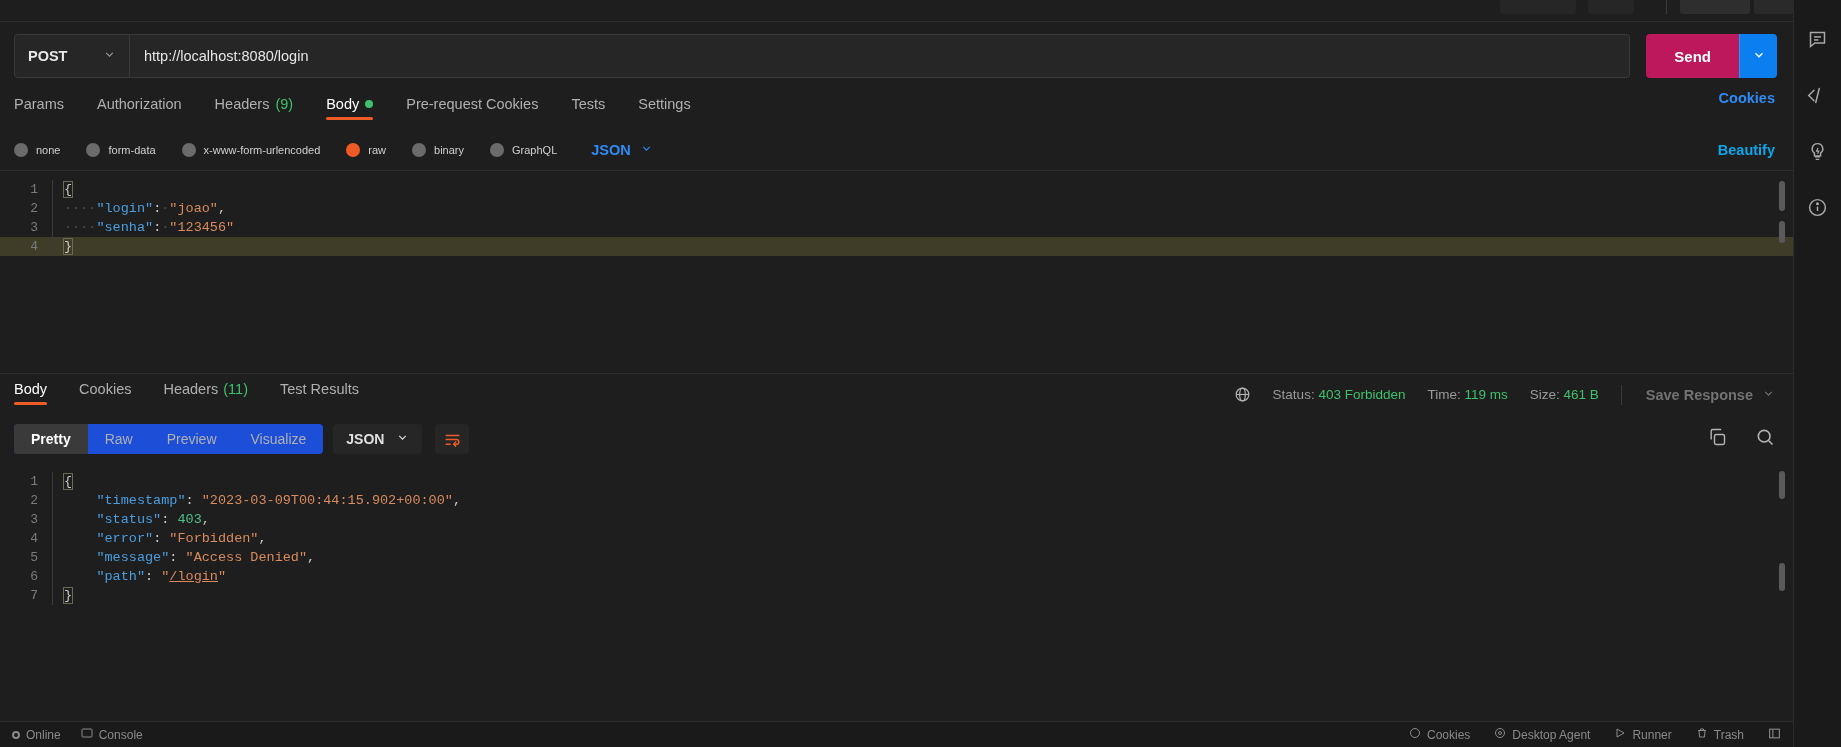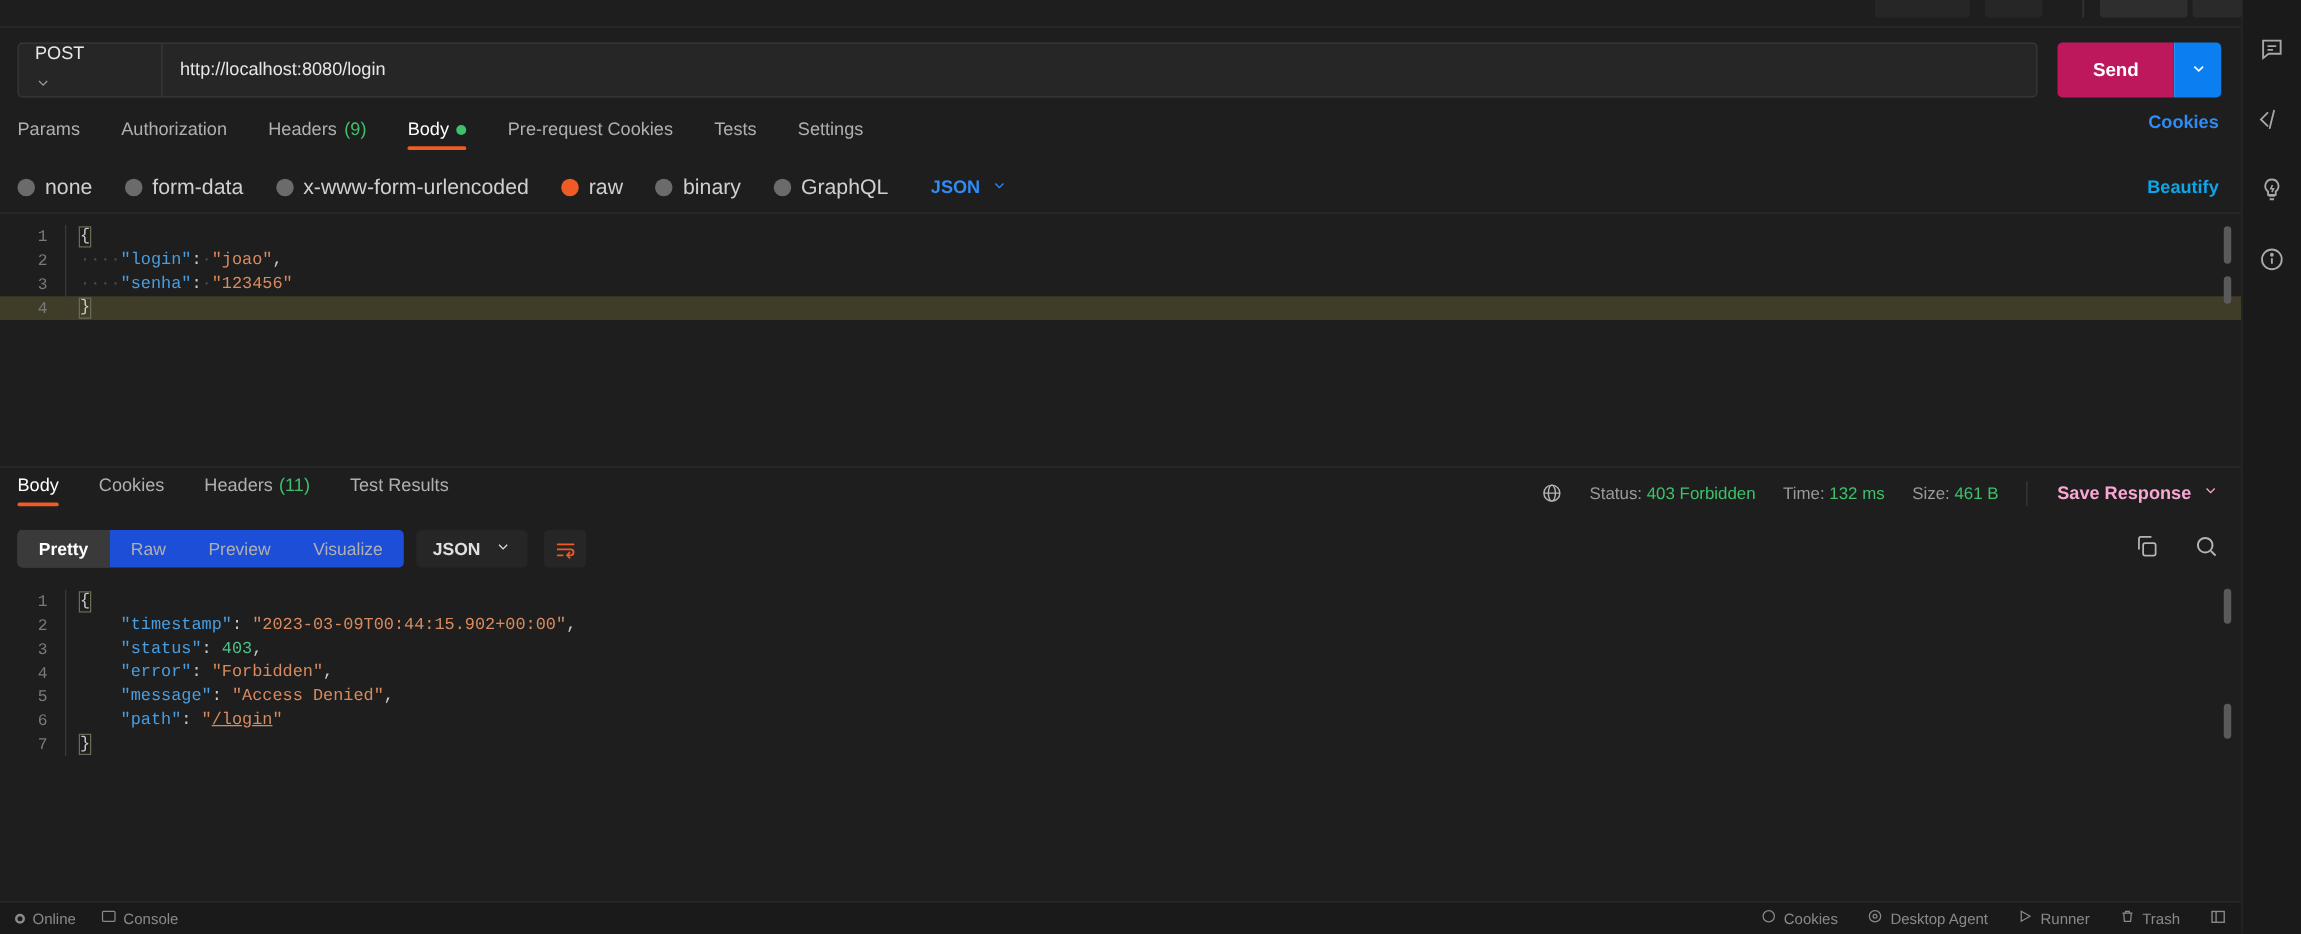--- a/index.html
+++ b/index.html
@@ -31,23 +31,23 @@
   .tg-sep { position:absolute; left:1666px; top:-6px; width:1px; height:20px; background:#3a3a3a; }
 
   
   .urlrow { display: flex; align-items: center; padding: 10px 16px 10px 14px; gap: 0; height: 68px; }
   .method-url {
     flex: 1; display: flex; align-items: stretch; height: 44px;
     border: 1px solid #3a3a3a; border-radius: 4px; background: #262626;
     overflow: hidden;
   }
   .method {
-    display: flex; justify-content: space-between;
-    width: 115px; padding: 0 13px; color: #e8e8e8; font-size: 14.5px; font-weight: 400;
-    border-right: 1px solid #3a3a3a; cursor: pointer; flex-direction: column;
+    display: flex; align-items: center; justify-content: space-between;
+    width: 115px; padding: 0 13px; color: #e8e8e8; font-size: 14.5px; font-weight: 700;
+    border-right: 1px solid #3a3a3a; cursor: pointer;
   }
   .method .chev { color: #9a9a9a; }
   .urlinput {
     flex: 1; background: transparent; border: none; outline: none;
     color: #e6e6e6; font-size: 14.5px; padding: 0 14px;
     font-family: "Liberation Sans", sans-serif;
   }
   .sendwrap { display: flex; margin-left: 16px; height: 44px; }
   .send {
     background: #be185d; color: #fff; font-size: 15px; font-weight: 700;
@@ -74,21 +74,21 @@
   }
   .count { color: #3ec16a; }
   .dot { width: 8px; height: 8px; border-radius: 50%; background: #3ec16a; display:inline-block; }
   .cookies-link {
     position: absolute; right: 18px; top: 0; color: #2f8bf5; font-size: 14.5px;
     font-weight: 700; cursor: pointer;
   }
 
   
   .bodyrow { display: flex; align-items: center; padding: 0 14px; height: 40px; position: relative; }
-  .radio { display: flex; align-items: center; gap: 8px; margin-right: 26px; cursor: pointer; font-size: 17px; color: #d0d0d0; white-space: nowrap;}
+  .radio { display: flex; align-items: center; gap: 8px; margin-right: 26px; cursor: pointer; font-size: 11px; color: #d0d0d0; white-space: nowrap;}
   .rd { width: 14px; height: 14px; border-radius: 50%; background: #6b6b6b; flex: none; }
   .rd.on { background: #ef5b25; }
   .jsonsel { display: flex; align-items: center; gap: 9px; color: #2f8bf5; font-size: 14.5px; font-weight: 700; margin-left: 8px; cursor: pointer; }
   .jsonsel .chev { color: #2f8bf5; }
   .beautify { position: absolute; right: 18px; color: #0ea5e9; font-size: 14.5px; font-weight: 700; cursor: pointer; }
 
   
   .editor {
     position: relative; border-top: 1px solid #2d2d2d; background: #1e1e1e;
     font-family: "Liberation Mono", monospace; font-size: 13.5px; overflow: hidden;
@@ -116,21 +116,21 @@
 
   
   .resbar { display: flex; align-items: center; padding: 0 14px; height: 42px; border-top: 1px solid #2d2d2d; position: relative; }
   .rstab { font-size: 14.5px; color: #b0b0b0; margin-right: 32px; position: relative; padding-bottom: 11px; cursor: pointer; display:flex; gap:5px;}
   .rstab.active { color: #fff; }
   .rstab.active::after { content:""; position:absolute; left:0; right:0; bottom:3px; height:3px; background:#ef5b25; border-radius:2px; }
   .meta { position: absolute; right: 18px; display: flex; align-items: center; gap: 0; font-size: 13.5px; }
   .meta-item { color: #9a9a9a; margin-left: 22px; white-space: nowrap; }
   .meta-item b { color: #3ec16a; font-weight: 400; }
   .globe { color: #b5b5b5; display:flex; align-items:center;}
-  .save-resp { color: #f9a8d4; font-weight: 700; font-size: 14.5px; margin-left: 24px; display: flex; align-items: center; gap: 9px; cursor: pointer; }
+  .save-resp { color: #737373; font-weight: 700; font-size: 14.5px; margin-left: 24px; display: flex; align-items: center; gap: 9px; cursor: pointer; }
   .meta-sep { width: 1px; height: 20px; background: #3a3a3a; margin-left: 22px; }
 
   
   .restool { display: flex; align-items: center; padding: 0 14px; height: 48px; gap: 0; position: relative; }
   .pillgroup { display: flex; background: #1d4ed8; border-radius: 4px; overflow: hidden; height: 30px; align-items: stretch; }
   .pill { display: flex; align-items: center; padding: 0 17px; font-size: 14px; color: #b0b0b0; cursor: pointer; }
   .pill.active { background: #3a3a3a; color: #fff; font-weight: 600; }
   .fmtsel {
     display: flex; align-items: center; gap: 12px; background: #262626; border-radius: 4px;
     height: 30px; padding: 0 13px; margin-left: 10px; color: #e0e0e0; font-size: 14px; font-weight: 600; cursor: pointer;
@@ -289,21 +289,21 @@
         </div>
         <div class="meta">
           <span class="globe">
             <svg width="17" height="17" viewBox="0 0 24 24" fill="none" stroke="currentColor" stroke-width="1.6">
               <circle cx="12" cy="12" r="9"></circle>
               <ellipse cx="12" cy="12" rx="4" ry="9"></ellipse>
               <line x1="3" y1="12" x2="21" y2="12"></line>
             </svg>
           </span>
           <span class="meta-item">Status: <b>403 Forbidden</b></span>
-          <span class="meta-item">Time: <b>132 ms</b></span>
+          <span class="meta-item">Time: <b>119 ms</b></span>
           <span class="meta-item">Size: <b>461 B</b></span>
           <span class="meta-sep"></span>
           <span class="save-resp">
             <span>Save Response</span>
             <span><svg width="13" height="13" viewBox="0 0 24 24" fill="none" stroke="currentColor" stroke-width="2">
                 <polyline points="6 9 12 15 18 9"></polyline>
               </svg></span>
           </span>
         </div>
       </div>

